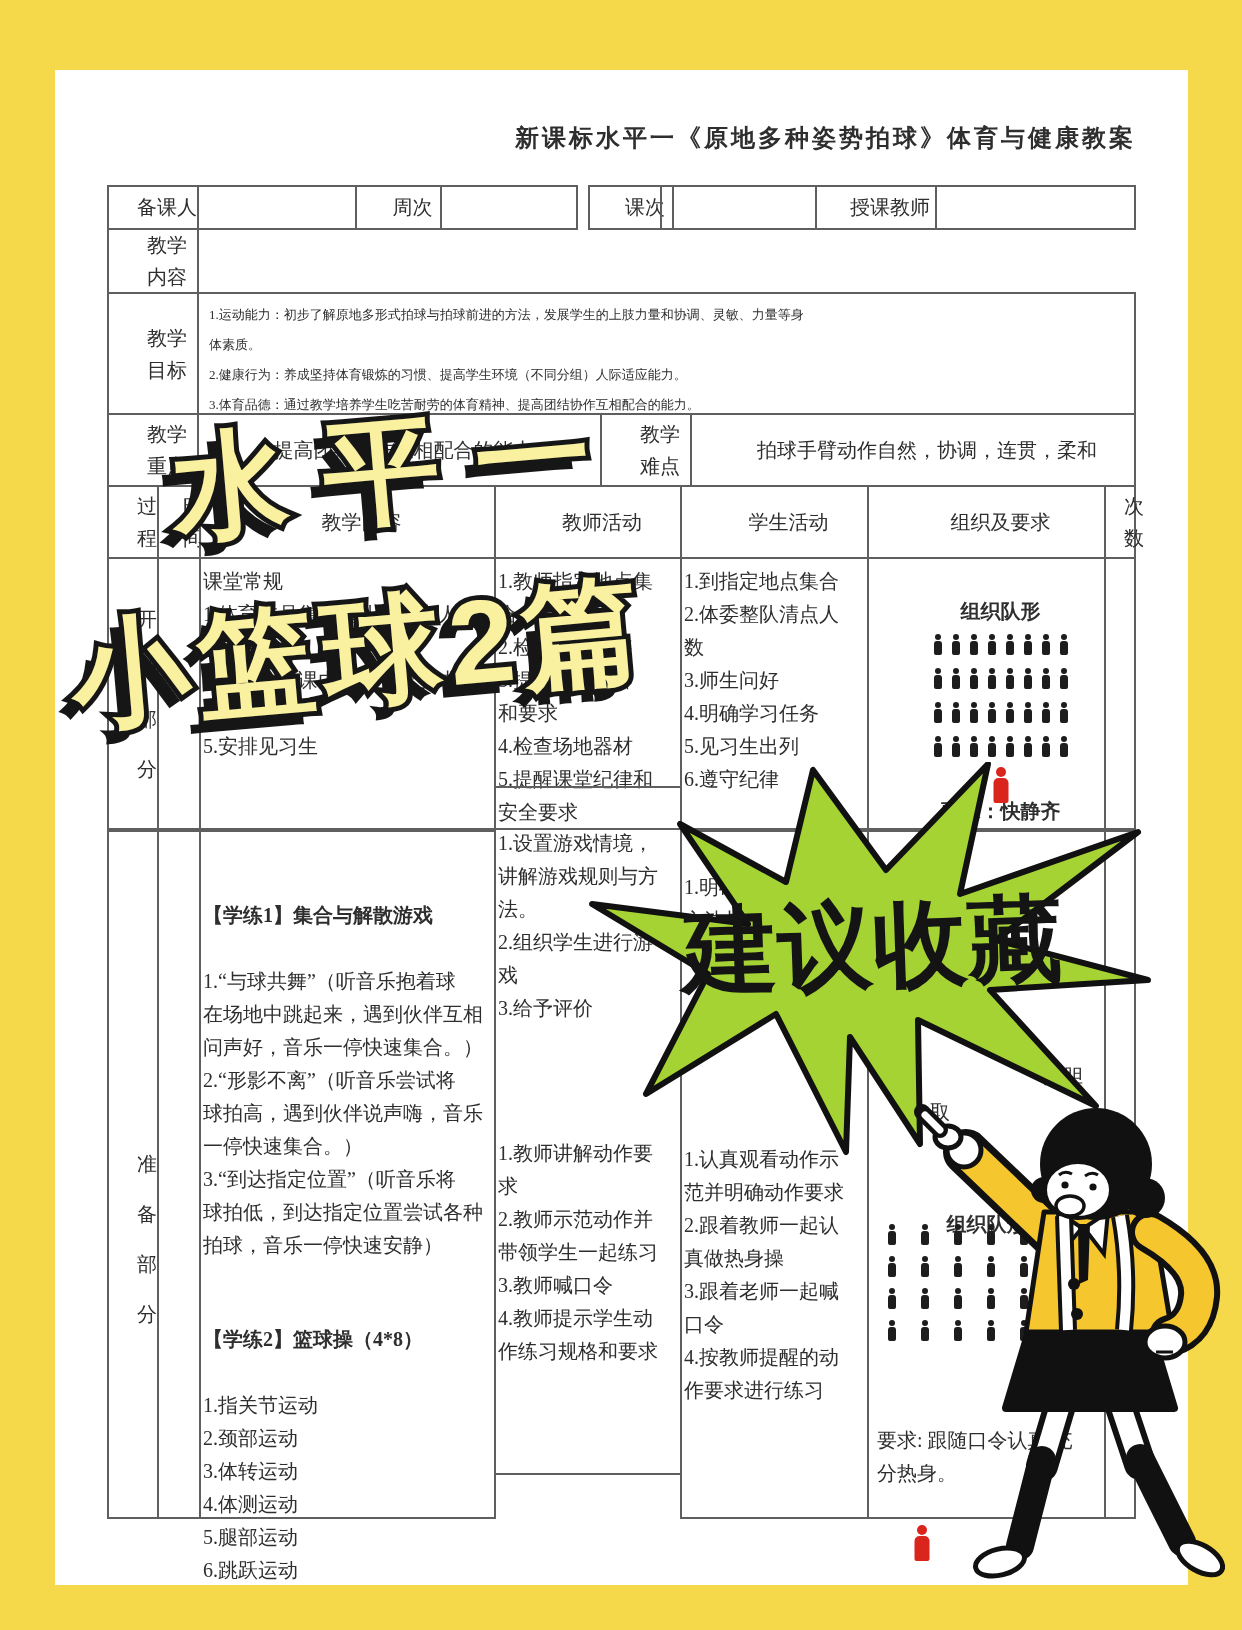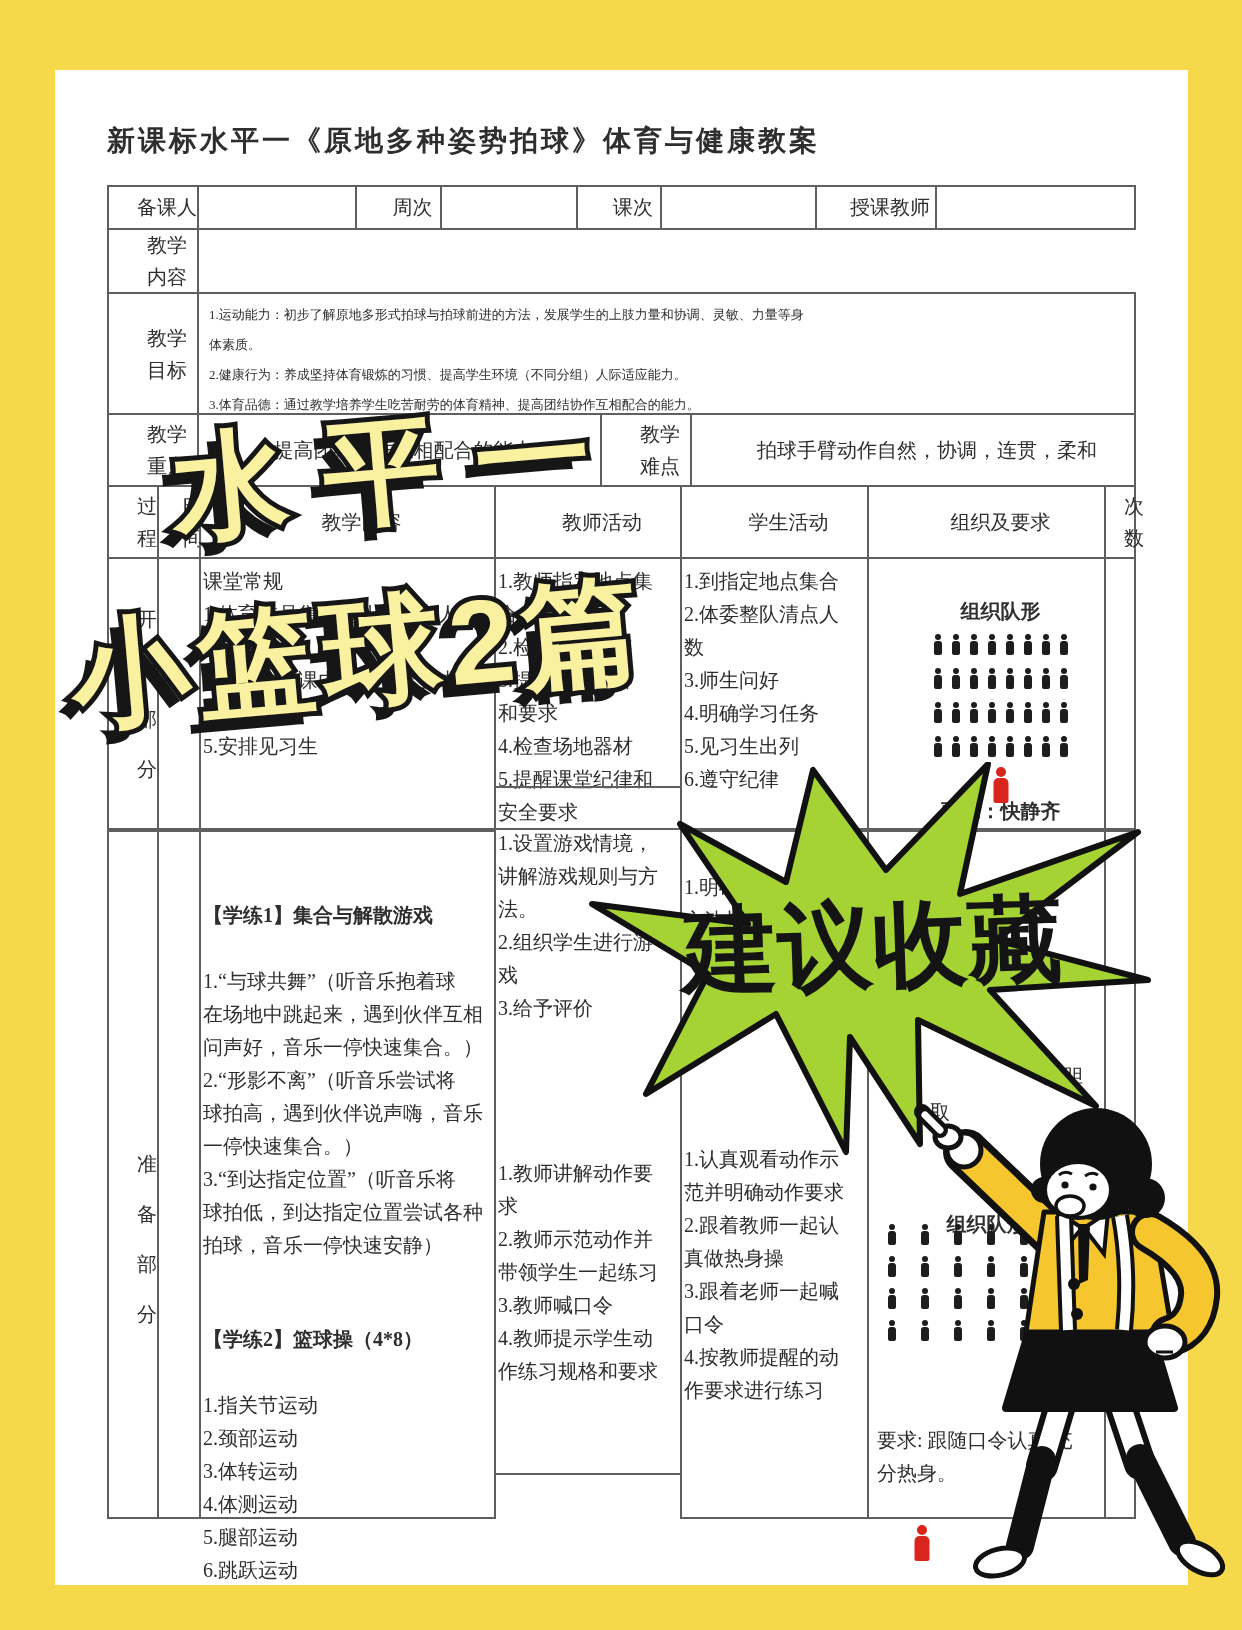--- a/index.html
+++ b/index.html
@@ -4,21 +4,21 @@
 <style>
   :root{
     --frame:#f6d84b; --badge:#a6d334; --overlay:#f9f0a0;
     --leader:#da251c; --jacket:#f6c62f; --ink:#161616;
   }
   html,body{margin:0;padding:0;}
   .canvas{position:relative;width:1242px;height:1630px;background:var(--frame);
           overflow:hidden;font-family:"Liberation Serif","DejaVu Serif",serif;color:#2e2e2e;}
   .sheet{position:absolute;left:55px;top:70px;width:1133px;height:1515px;background:#ffffff;z-index:1;}
   .abs{position:absolute;box-sizing:border-box;}
-  .title{left:107px;top:122px;width:1029px;text-align:left;font-size:28px;font-weight:bold;
+  .title{left:107px;top:122px;width:1029px;text-align:right;font-size:24px;font-weight:bold;
          letter-spacing:3px;z-index:3;}
   .cell{border:2px solid #5f5f5f;z-index:2;white-space:pre-line;font-size:20px;line-height:33px;padding-left:28px;}
   .cc{display:flex;align-items:center;justify-content:center;text-align:center;}
   .ct{padding:6px 2px;}
   .vlabel{line-height:32px;text-align:center;display:flex;align-items:center;justify-content:center;}
   .small{font-size:13px;}
   .bold{font-weight:bold;margin-top:28px;}
   .orgcell{display:flex;flex-direction:column;align-items:center;}
   .fgrid{display:grid;z-index:2;}
   .f1{grid-template-columns:repeat(8,18px);row-gap:13px;}
@@ -53,21 +53,21 @@
 
 <div class="canvas">
   <div class="sheet"></div>
 
   <div class="abs title">新课标水平一《原地多种姿势拍球》体育与健康教案</div>
 
   <div class="abs cell cc" style="left:107px;top:185px;width:92px;height:45px">备课人</div>
   <div class="abs cell" style="left:197px;top:185px;width:160px;height:45px"></div>
   <div class="abs cell cc" style="left:355px;top:185px;width:87px;height:45px">周次</div>
   <div class="abs cell" style="left:440px;top:185px;width:138px;height:45px"></div>
-  <div class="abs cell cc" style="left:576px;top:185px;width:86px;height:45px">课次</div>
+  <div class="abs cell cc" style="left:588px;top:185px;width:86px;height:45px">课次</div>
   <div class="abs cell" style="left:660px;top:185px;width:157px;height:45px"></div>
   <div class="abs cell cc" style="left:815px;top:185px;width:122px;height:45px">授课教师</div>
   <div class="abs cell" style="left:935px;top:185px;width:201px;height:45px"></div>
 
   <div class="abs cell cc vlabel" style="left:107px;top:228px;width:92px;height:66px">教学
 内容</div>
 
   <div class="abs cell cc vlabel" style="left:107px;top:292px;width:92px;height:123px">教学
 目标</div>
   <div class="abs cell small" style="left:197px;top:292px;width:939px;height:123px;padding:6px 10px;line-height:30px">1.运动能力：初步了解原地多形式拍球与拍球前进的方法，发展学生的上肢力量和协调、灵敏、力量等身
@@ -151,21 +151,21 @@
 5.腿部运动
 6.跳跃运动</div>
   </div>
   <div class="abs cell ct" style="left:494px;top:786px;width:188px;height:689px">
     <div>1.设置游戏情境，
 讲解游戏规则与方
 法。
 2.组织学生进行游
 戏
 3.给予评价</div>
-    <div style="margin-top:99px">1.教师讲解动作要
+    <div style="margin-top:79px">1.教师讲解动作要
 求
 2.教师示范动作并
 带领学生一起练习
 3.教师喊口令
 4.教师提示学生动
 作练习规格和要求</div>
   </div>
   <div class="abs cell ct" style="left:680px;top:830px;width:189px;height:689px">
     <div>1.明确游戏的
 方法与规则

